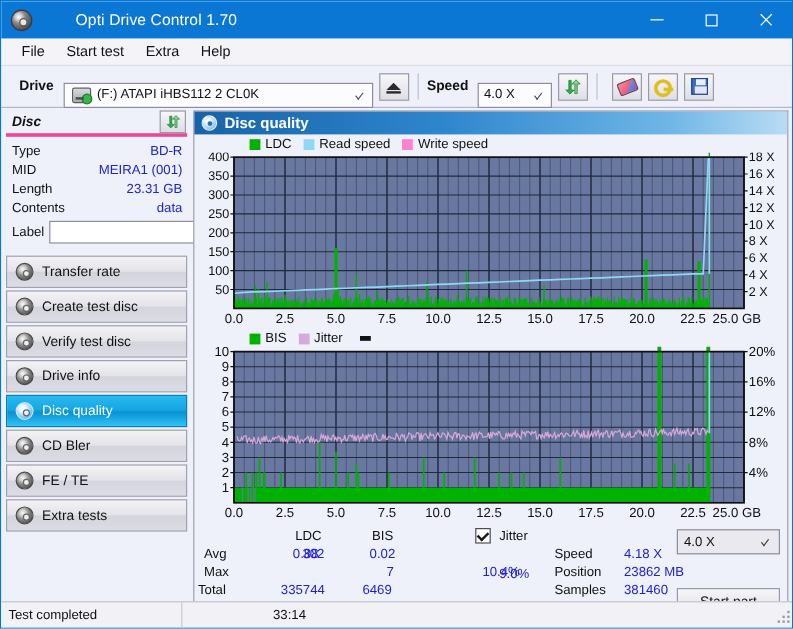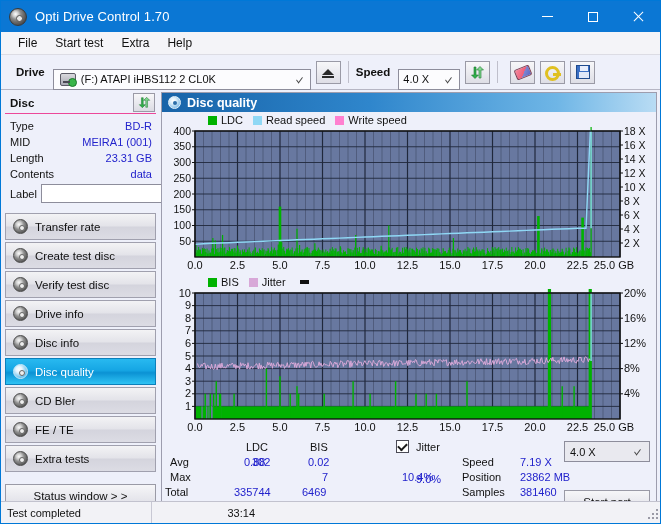--- a/index.html
+++ b/index.html
@@ -18,20 +18,21 @@
     border: 1px solid #0078d7;
     overflow: hidden;
   }
 
   
   #titlebar {
     height: 31px;
     background: #0b77d4;
     display: flex; align-items: center;
     position: relative;
+    gap: 28px;
   }
   #title-icon {
     width: 18px; height: 18px; margin-left: 8px; margin-right: 8px;
     border-radius: 50%;
     background: radial-gradient(circle at 35% 32%, #ffffff 0%, #cfcfcf 18%, #8d8d8d 34%, #6d6d6d 52%, #4a4a4a 78%);
     border: 1px solid #3a3a3a;
     position: relative;
   }
   #title-icon::after {
     content: ""; position: absolute; left: 6px; top: 6px;
@@ -146,22 +147,22 @@
     content:""; position:absolute; left:2px; bottom:0; width:10px; height:6px; background:#dfe7f8;
   }
 
   
   #body { display: flex; height: 432px; }
 
   
   #sidebar { width: 159px; flex: none; background: #eef0fa; padding: 0 4px; }
   .panel-head {
     display: flex; align-items: center; justify-content: space-between;
-    height: 22px; border-bottom: 1px solid #ec4899;
-    padding: 0 1px 0 5px; margin-top: 2px;
+    height: 22px; border-bottom: 3px solid #ec4899;
+    padding: 0 1px 0 5px; margin-top: 2px; font-style: italic;
   }
   .panel-head .ttl { font-weight: bold; font-size: 11.5px; color: #111; }
   .mini-btn {
     width: 22px; height: 19px;
     background: linear-gradient(#f7f7f9, #dcdce4);
     border: 1px solid #9a9aa6;
     display: flex; align-items: center; justify-content: center;
   }
   .disc-rows { margin-top: 4px; }
   .drow {
@@ -419,43 +420,38 @@
           <span>Create test disc</span>
         </div>
         <div class="nav">
           <span class="nico"></span>
           <span>Verify test disc</span>
         </div>
         <div class="nav">
           <span class="nico"></span>
           <span>Drive info</span>
         </div>
-        <div class="nav">
-          <span class="nico"></span>
-          <span>Disc info</span>
-        </div>
         <div class="nav active">
           <span class="nico"></span>
           <span>Disc quality</span>
         </div>
         <div class="nav">
           <span class="nico"></span>
           <span>CD Bler</span>
         </div>
         <div class="nav">
           <span class="nico"></span>
           <span>FE / TE</span>
         </div>
         <div class="nav">
           <span class="nico"></span>
           <span>Extra tests</span>
         </div>
       </div>
 
-      <div id="status-window-btn">Status window &gt; &gt;</div>
     </div>
 
     <div id="main">
       <div id="main-head">
         <span class="hico"></span>
         <span class="htxt">Disc quality</span>
       </div>
 
       <div class="legend">
         <span class="sw" style="background:#00b200"></span>
@@ -1313,21 +1309,21 @@
           <span class="st v" style="left:140px; top:47px">6469</span>
         </div>
 
         <div id="stats-right">
           <span class="chk" style="left:2px; top:1px"></span>
           <span class="st k" style="left:22px;  top:2px">Jitter</span>
           <span class="st v" style="left:22px;  top:34px">9.0%</span>
           <span class="st v" style="left:8px;  top:32px">10.4%</span>
 
           <span class="st k" style="left:68px;  top:17px">Speed</span>
-          <span class="st v" style="left:126px; top:17px">7.19 X</span>
+          <span class="st v" style="left:126px; top:17px">4.18 X</span>
           <span class="st k" style="left:68px;  top:32px">Position</span>
           <span class="st v" style="left:126px; top:32px">23862 MB</span>
           <span class="st k" style="left:68px;  top:47px">Samples</span>
           <span class="st v" style="left:126px; top:47px">381460</span>
 
           <div id="speed-combo2">
             <span>4.0 X</span>
             <span class="caret"></span>
           </div>
           <div class="act-btn" style="top:51px">Start part</div>

